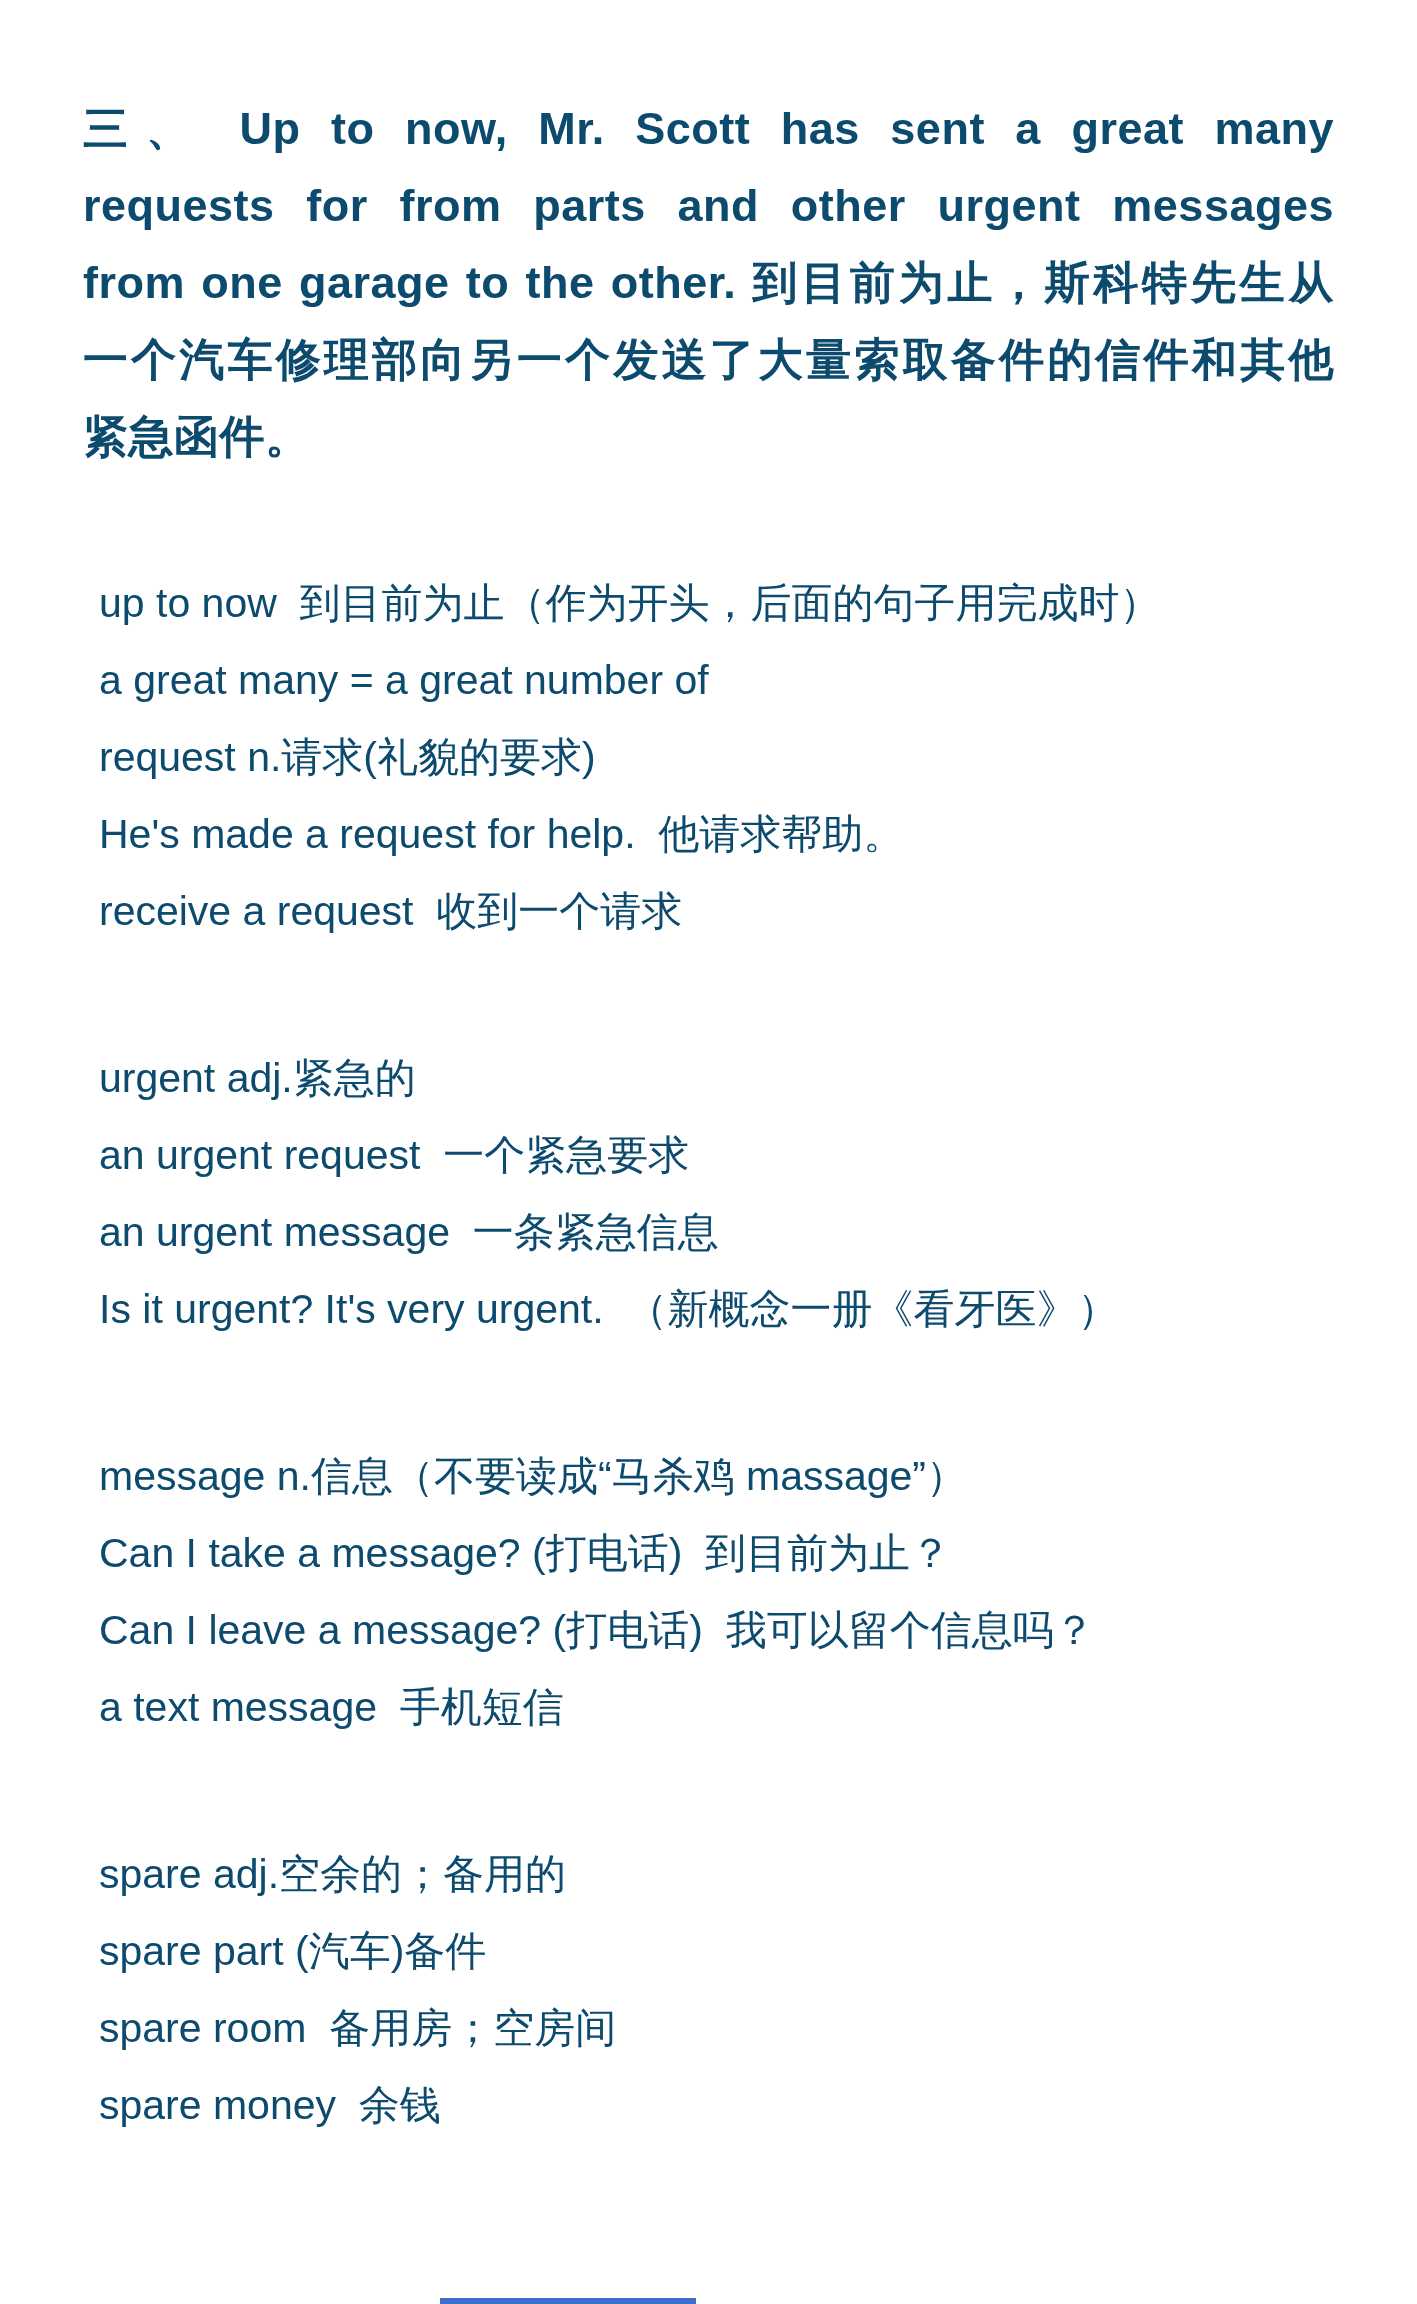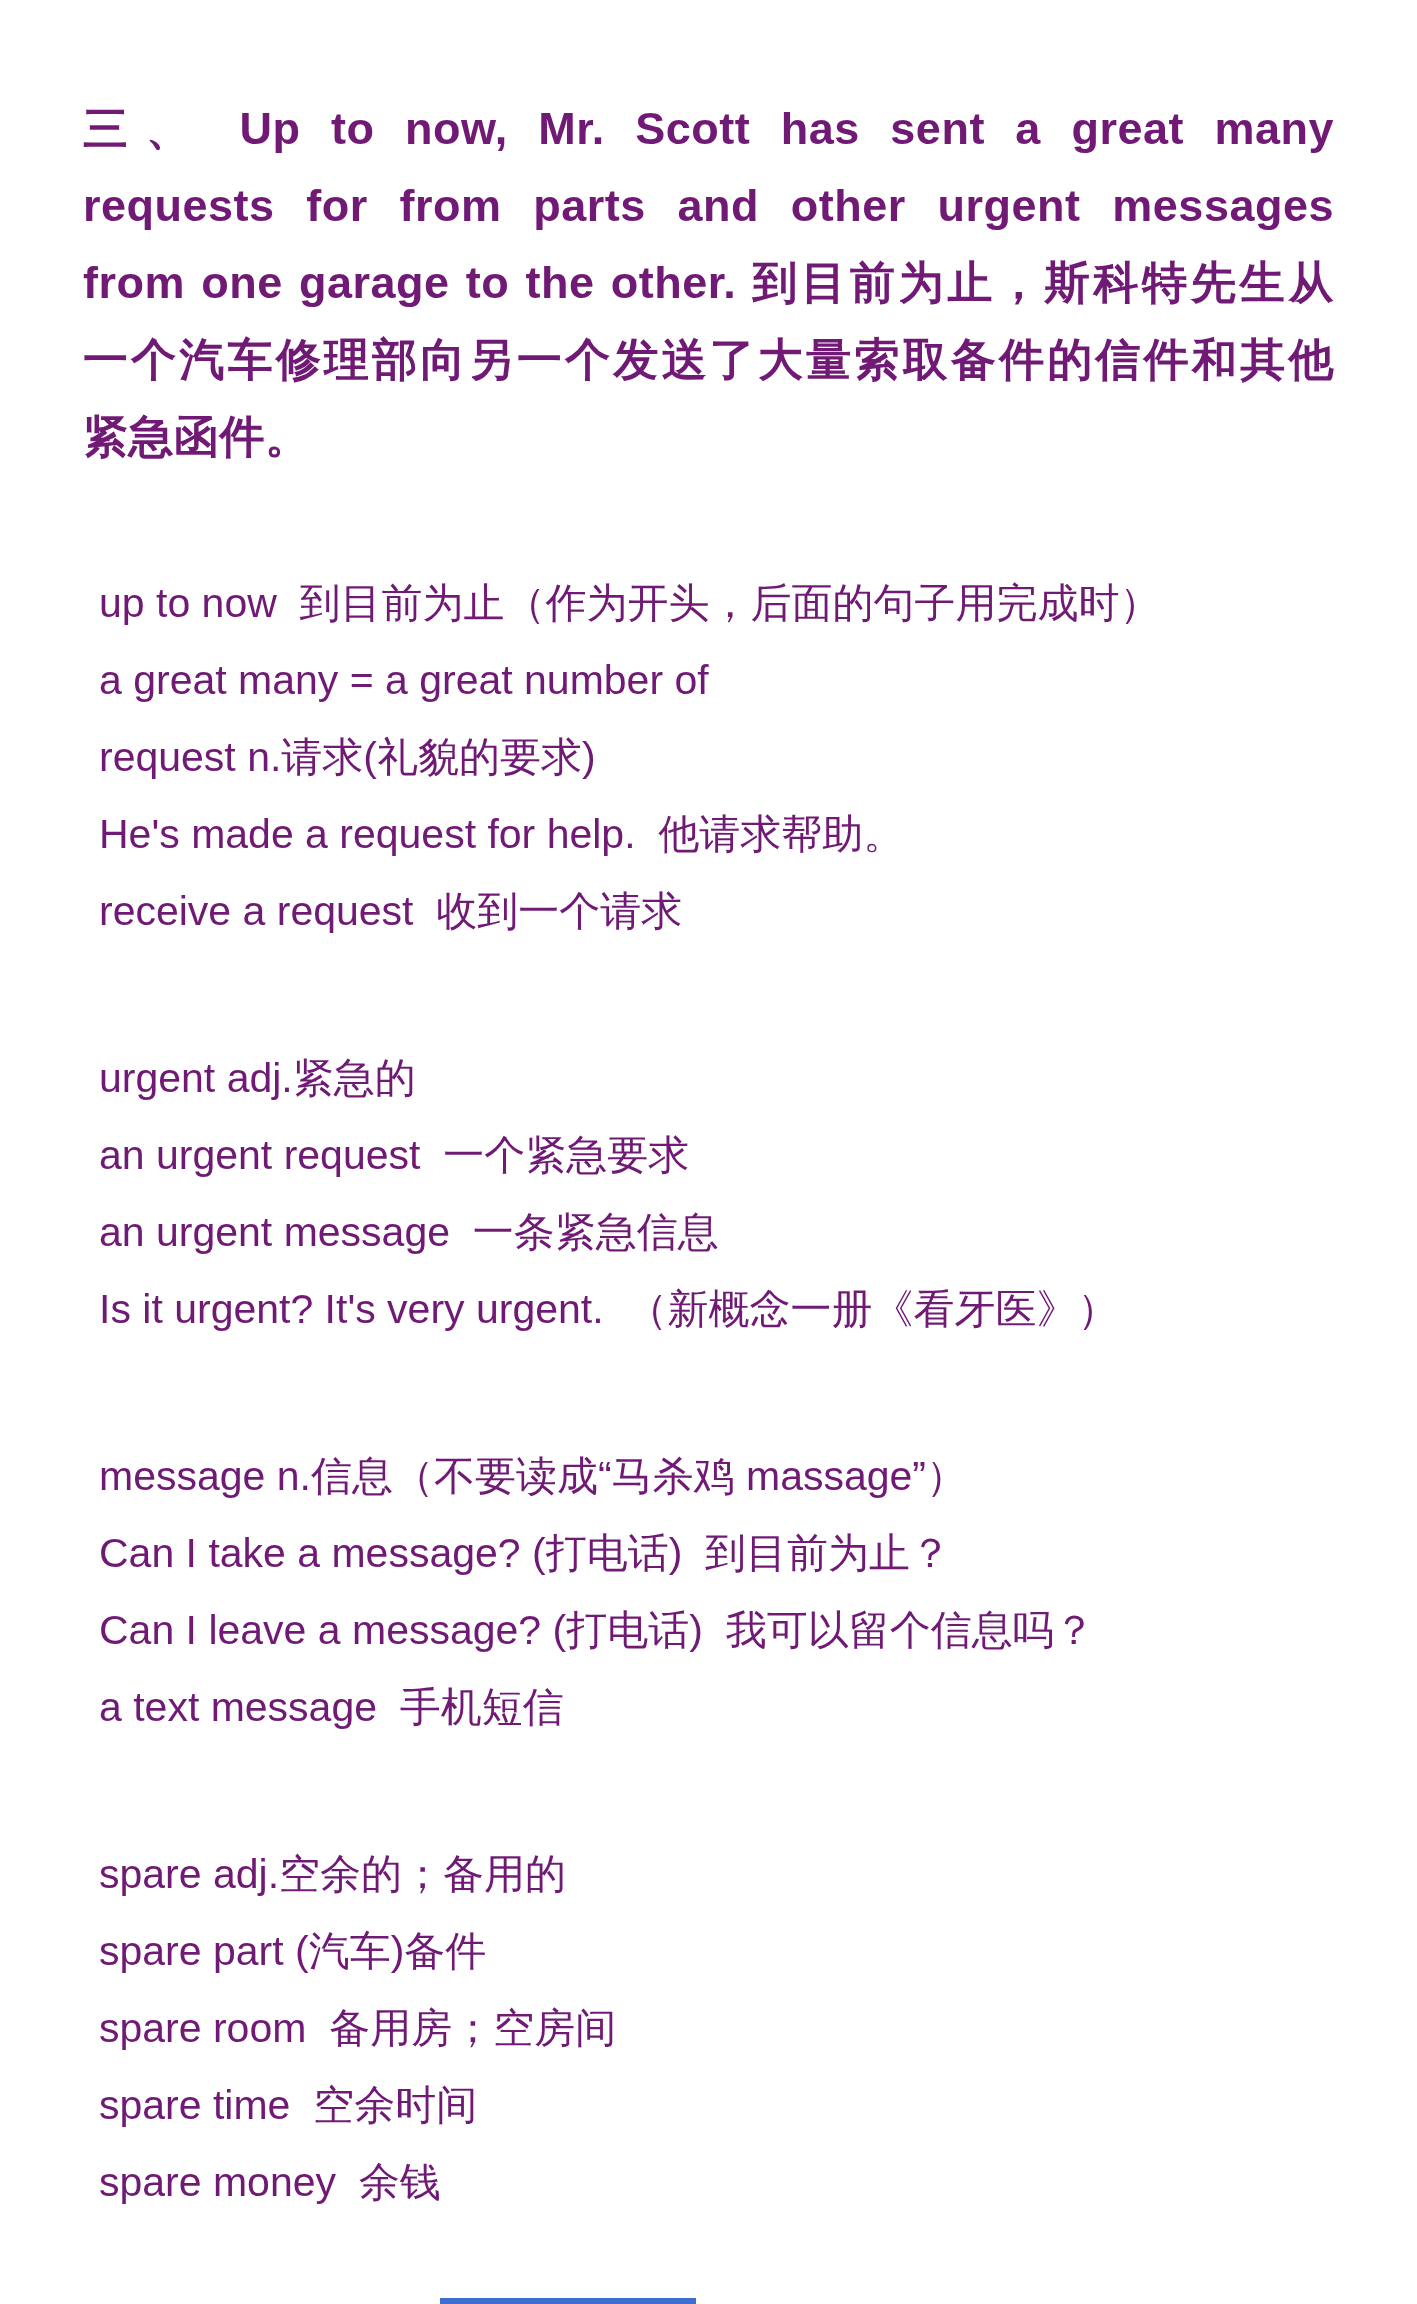--- a/index.html
+++ b/index.html
@@ -5,21 +5,21 @@
   html, body {
     margin: 0;
     padding: 0;
     background: #ffffff;
   }
   .page {
     position: relative;
     width: 1417px;
     height: 2304px;
     background: #ffffff;
-    color: #701a75;
+    color: #0c4a6e;
     overflow: hidden;
     box-sizing: border-box;
     padding: 90px 83px 0 83px;
     font-family: "Liberation Sans", sans-serif;
   }
   .heading {
     margin: 0;
   }
   .heading-line {
     font-size: 45px;
@@ -84,19 +84,18 @@
     <div class="vocab-line">message n.信息（不要读成“马杀鸡 massage”）</div>
     <div class="vocab-line">Can I take a message? (打电话)  到目前为止？</div>
     <div class="vocab-line">Can I leave a message? (打电话)  我可以留个信息吗？</div>
     <div class="vocab-line">a text message  手机短信</div>
   </div>
 
   <div class="section">
     <div class="vocab-line">spare adj.空余的；备用的</div>
     <div class="vocab-line">spare part (汽车)备件</div>
     <div class="vocab-line">spare room  备用房；空房间</div>
-    <div class="vocab-line">spare time  空余时间</div>
     <div class="vocab-line">spare money  余钱</div>
   </div>
 
   <div class="cutoff-link-line" style="background: rgb(62, 111, 208);"></div>
 
 </div>
 
 </body></html>

